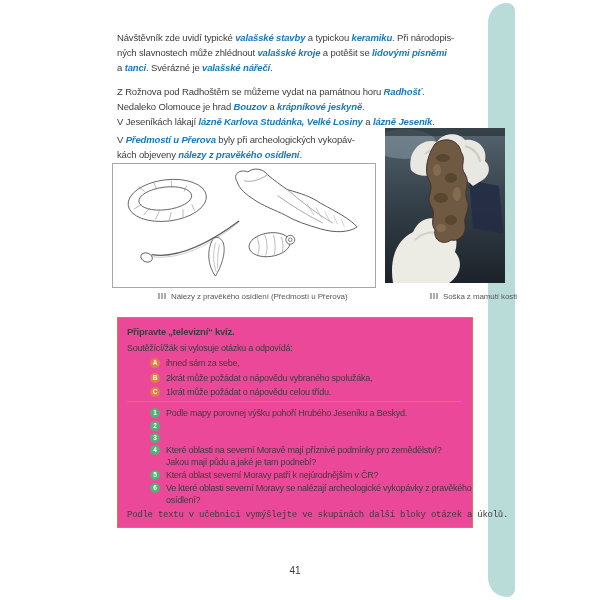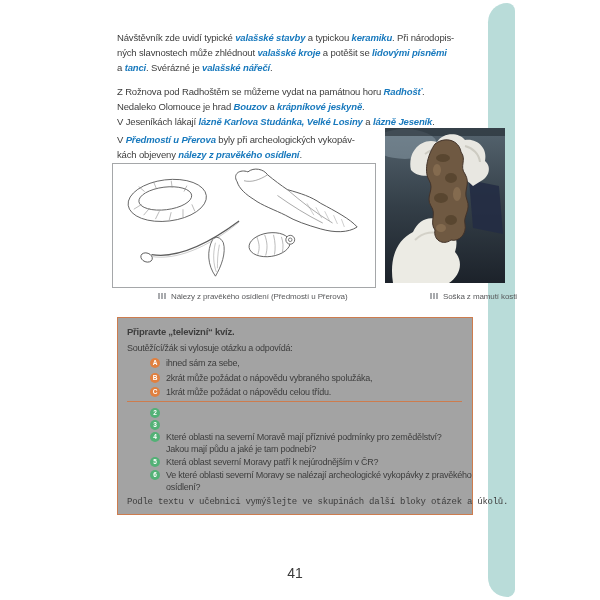--- a/index.html
+++ b/index.html
@@ -31,40 +31,40 @@
     letter-spacing:-0.1px; white-space:nowrap; z-index:2;padding-left:45px;
   }
   #cap1 { left:113px; }
   #cap2 { left:385px; }
   .sq {
     display:inline-block; width:8px; height:6px; margin-right:5px;
     background:linear-gradient(90deg,#a9abae 0 2px,#ffffff 2px 3px,#a9abae 3px 5px,#ffffff 5px 6px,#a9abae 6px 8px);
   }
   .quiz-box {
     position:absolute; left:117px; top:317px; width:356px;
-    border:1.5px solid var(--box-orange,#cd7c4e); background:#a3a3a3;
+    border:1.5px solid var(--box-orange,#cd7c4e); background:#ec4899;
     padding:8px 10px 6px 9px; font-size:9px; letter-spacing:-0.25px;
     line-height:12px; white-space:nowrap; z-index:1;
   }
   .quiz-title { font-weight:bold; font-size:9.5px; margin-bottom:4px; }
   .quiz-intro { margin-bottom:3px; }
   .q-item { display:flex; align-items:flex-start; margin-bottom:1px;padding-left:23px; }
   .choices .q-item { margin-bottom:2.5px; }
   .badge {
     flex:0 0 auto; width:10px; height:10px; border-radius:50%; color:#fff;
     font-size:6.5px; font-weight:bold; line-height:10px; text-align:center;
     letter-spacing:0; margin:1px 6px 0 0;
   }
   .badge.orange { background:var(--badge-orange,#e08040); }
   .badge.green  { background:var(--badge-green,#53b176); }
   .quiz-divider { border:none; border-top:1px solid var(--box-orange,#cd7c4e); margin:3px 0 5px 0; }
   .quiz-footer { margin-top:3px;font-family:Liberation Mono, monospace; }
   .page-number {
     position:absolute; top:565px; left:117px; width:356px; text-align:center;
-    font-size:14px; color:#3a3a3a; z-index:1;
+    font-size:10px; color:#3a3a3a; z-index:1;
   }
 </style>
 </head>
 <body>
 
 <div class="page">
 
   <div class="teal-bar"></div>
 
   <p class="para" id="p1"><span>Návštěvník zde uvidí typické </span><span class="em">valašské stavby</span><span> a typickou </span><span class="em">keramiku</span><span>. Při národopis-</span><br><span>ných slavnostech může zhlédnout </span><span class="em">valašské kroje</span><span> a potěšit se </span><span class="em">lidovými písněmi</span><br><span>a </span><span class="em">tanci</span><span>. Svérázné je </span><span class="em">valašské nářečí</span><span>.</span></p>
@@ -162,20 +162,26 @@
         <div class="q-item">
           <span class="badge orange">C</span>
           <div>
             <div>1krát může požádat o nápovědu celou třídu.</div>
           </div>
         </div>
       </div>
     <hr class="quiz-divider">
     <div class="tasks">
         <div class="q-item">
+          <span class="badge green">1</span>
+          <div>
+            <div>Podle mapy porovnej výšku pohoří Hrubého Jeseníku a Beskyd.</div>
+          </div>
+        </div>
+        <div class="q-item">
           <span class="badge green">2</span>
         </div>
         <div class="q-item">
           <span class="badge green">3</span>
         </div>
         <div class="q-item">
           <span class="badge green">4</span>
           <div>
             <div>Které oblasti na severní Moravě mají příznivé podmínky pro zemědělství?</div>
             <div>Jakou mají půdu a jaké je tam podnebí?</div>

